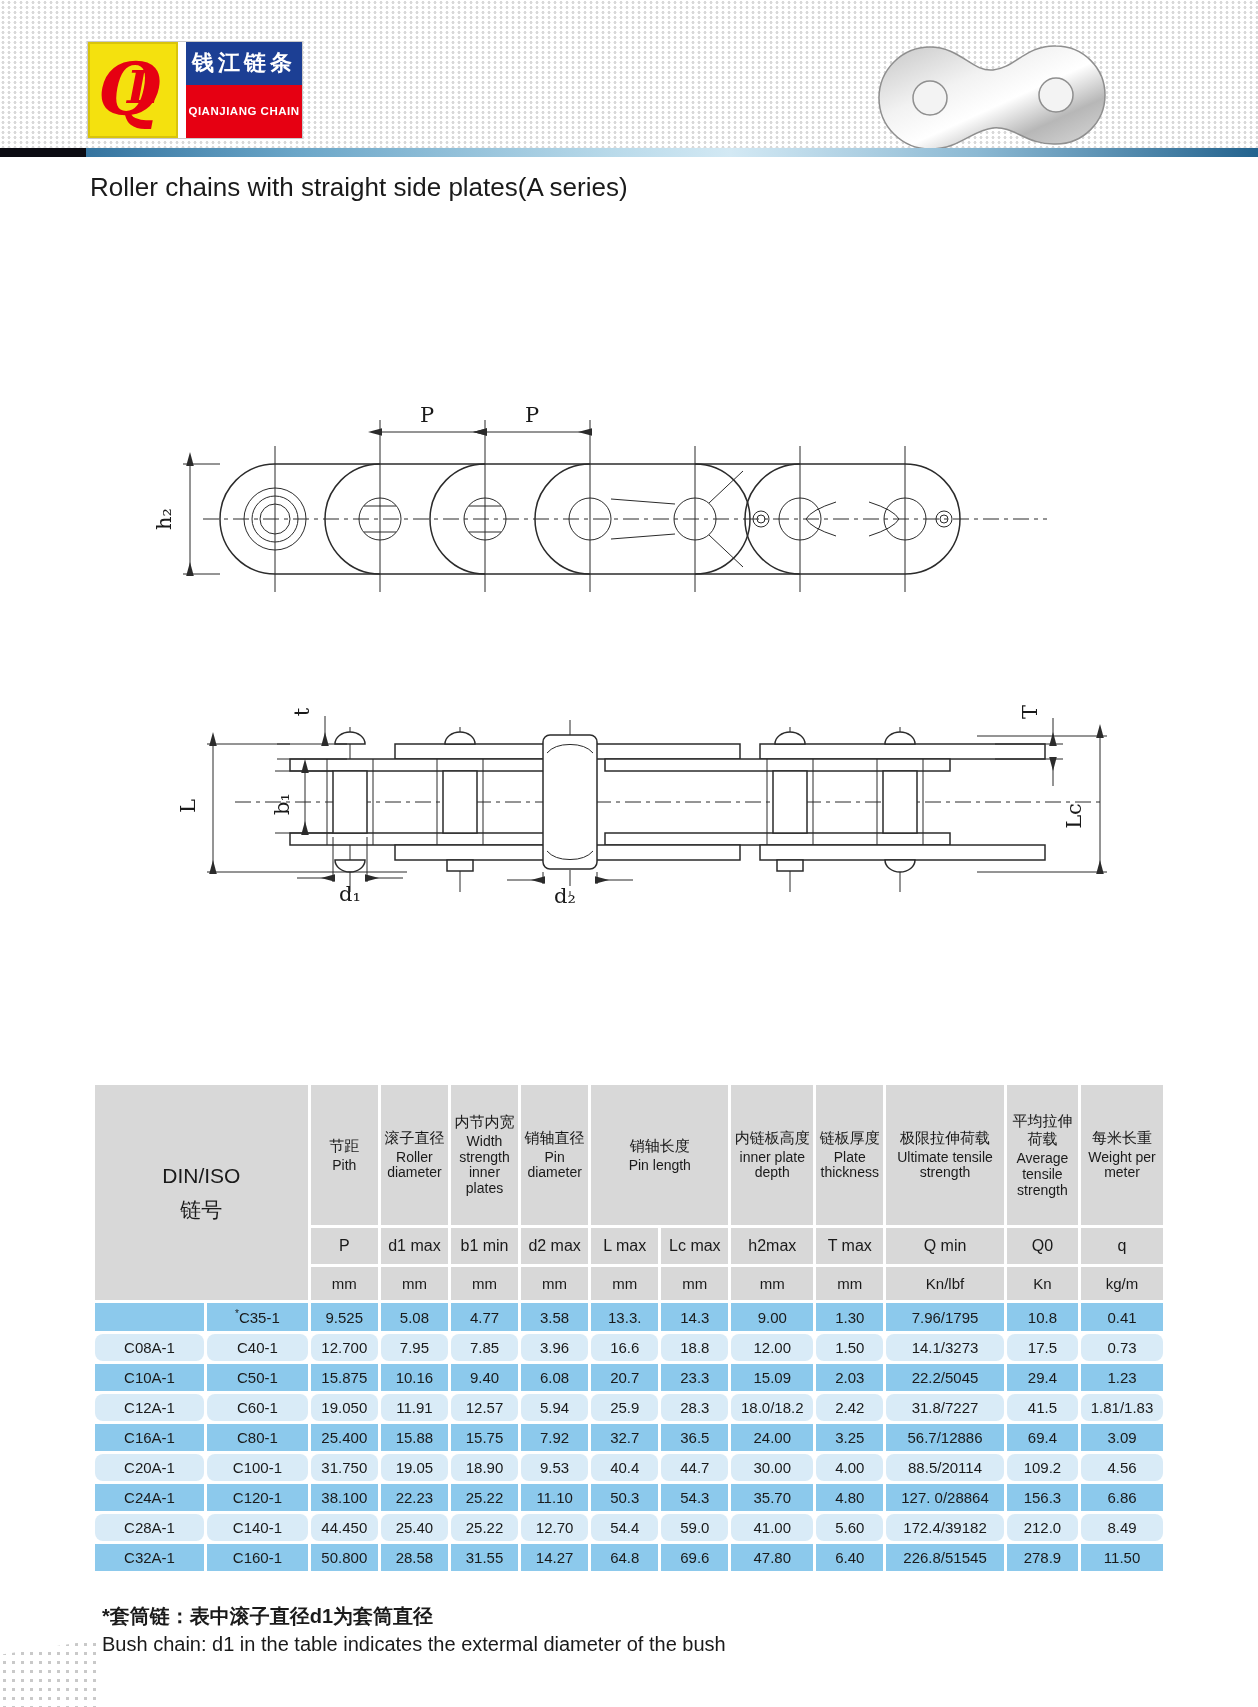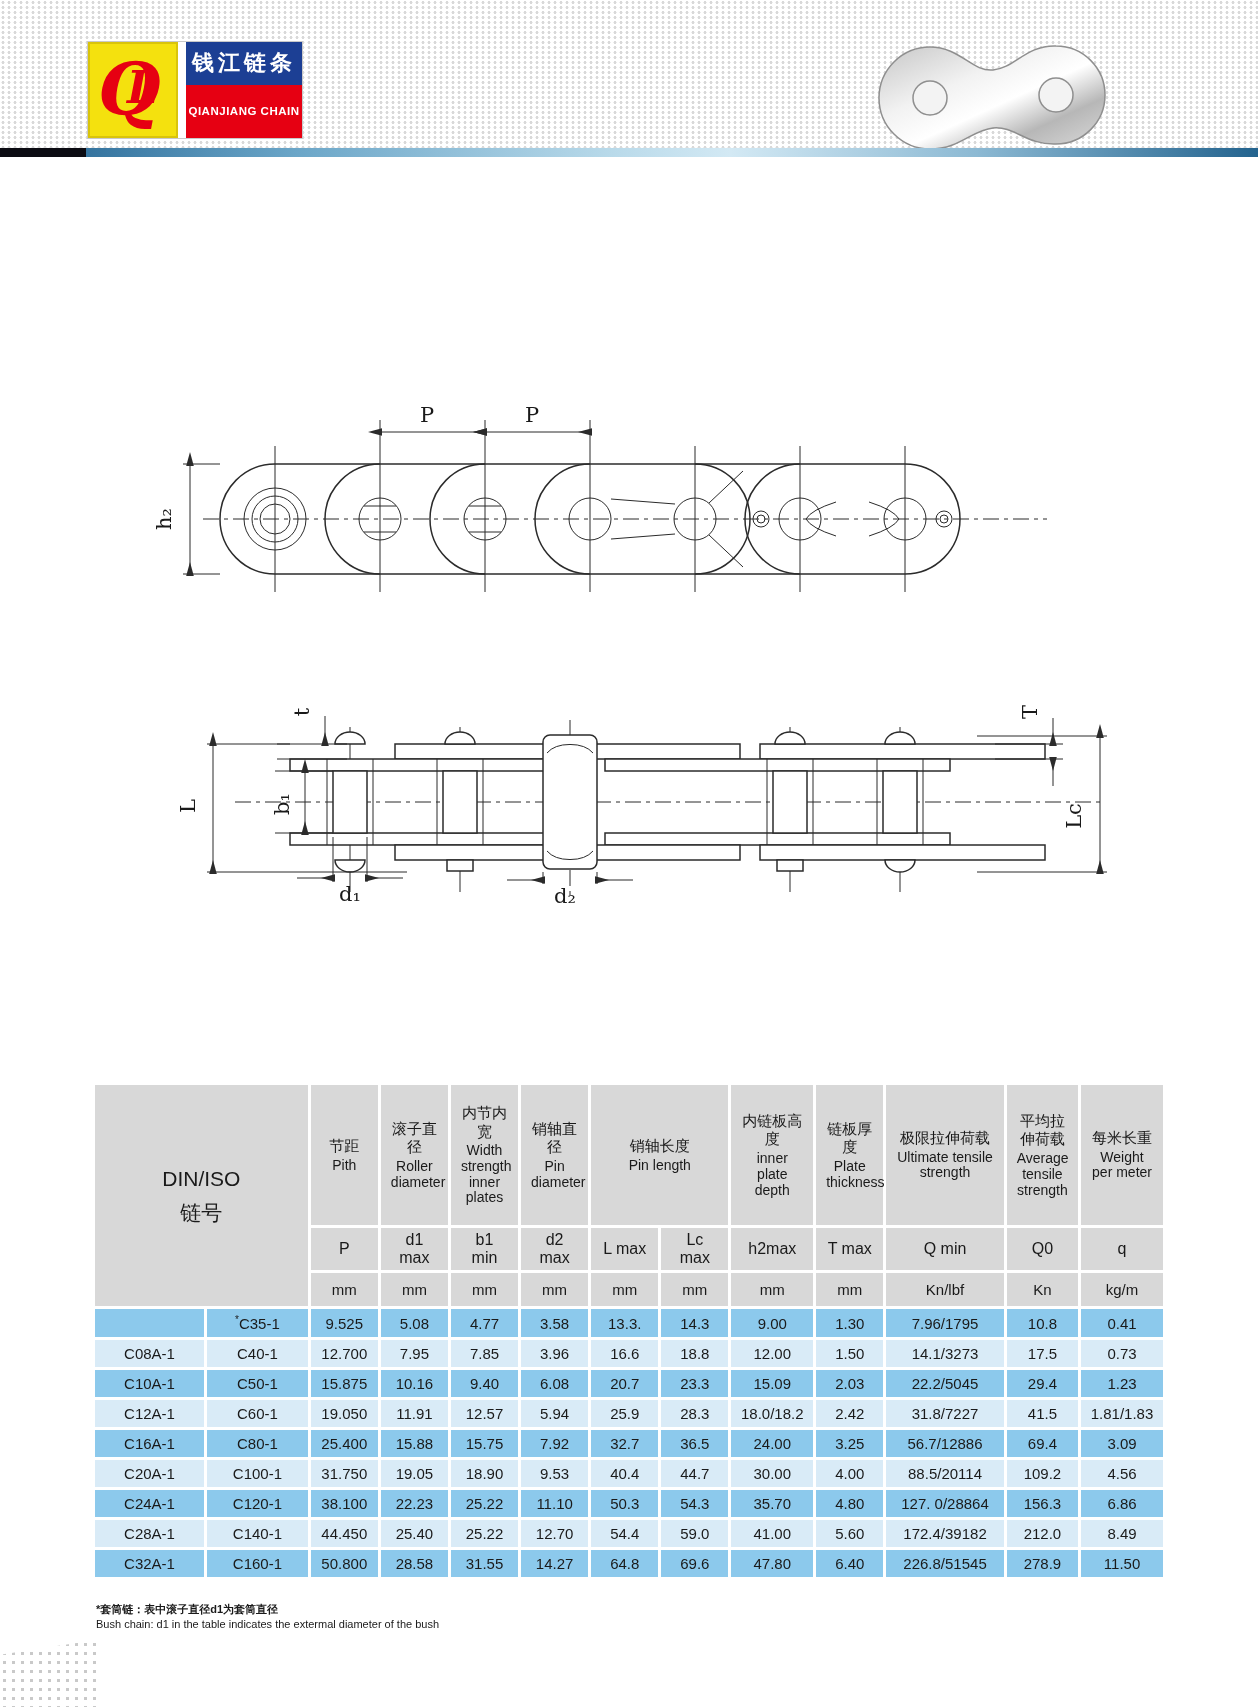--- a/index.html
+++ b/index.html
@@ -62,33 +62,33 @@
   .diagram .thin{fill:none; stroke:#2b2b2b; stroke-width:1;}
   .diagram .cl{fill:none; stroke:#2b2b2b; stroke-width:1; stroke-dasharray:16 5 4 5;}
   .diagram .wh{fill:#fff; stroke:#2b2b2b; stroke-width:1.5;}
   .diagram text{font-family:"DejaVu Serif",serif; font-size:21px; fill:#1a1a1a;}
   
   .spec{
     position:absolute; left:92px; top:1082px; width:1074px;
     border-collapse:separate; border-spacing:3px; table-layout:fixed;
     font-size:15px;
   }
-  .spec th{background:#d8d8d8; font-weight:400; text-align:center; vertical-align:middle; padding:3px 10px;}
+  .spec th{background:#d8d8d8; font-weight:400; text-align:center; vertical-align:middle; padding:3px 2px;}
   .spec .hrow-group th{height:134px;}
   .spec .hrow-group .zh{font-size:15px; line-height:1.25;}
   .spec .hrow-group .en{font-size:14px; line-height:1.12; margin-top:2px;}
   .spec .din{font-size:21px; line-height:1.6;}
   .spec .hrow-sym th{height:30px; font-size:16px;}
   .spec .hrow-unit th{height:27px; font-size:15px;}
   .spec td{text-align:center; vertical-align:middle; padding:5px 1px; font-size:15px;}
   .spec .row-med td{background:#8cc9ec;}
-  .spec .row-light td{background:#d9ebf7;}
+  .spec .row-light td{background:#d9ebf7;border-radius:8px;}
   .spec sup{font-size:10px;}
   
-  .footnote{position:absolute; left:96px; top:1602px; font-size:11px; line-height:1.4;}
+  .footnote{position:absolute; left:102px; top:1602px; font-size:20px; line-height:1.4;}
   .footnote .zh{font-weight:bold;}
   
   .corner-dots{
     position:absolute; left:0; top:1640px; width:96px; height:67px;
     background-image:radial-gradient(circle,#c9c9c9 1.8px, rgba(255,255,255,0) 2px);
     background-size:9px 9px;
     clip-path:polygon(0 22%,100% 0,100% 100%,0 100%);
   }
 </style>
 </head>
@@ -123,20 +123,21 @@
       <circle cx="188" cy="55" r="17" fill="#f3f3f3" stroke="#8f8f8f" stroke-width="1.5"></circle>
     </svg>
   </div>
 
   <div class="divider">
     <div class="black"></div>
     <div class="grad"></div>
   </div>
 
   <div class="titles">
+    <div class="title-en">Roller chains with straight side plates(A series)</div>
   </div>
 
   <svg class="diagram" width="1070" height="515" viewBox="0 0 1070 515">
     <defs>
       <marker id="arr" markerWidth="14" markerHeight="10" refX="12" refY="5" orient="auto" markerUnits="userSpaceOnUse">
         <path d="M0,5 L14,1.2 L14,8.8 Z" fill="#2b2b2b"></path>
       </marker>
     </defs>
 
     <g>

